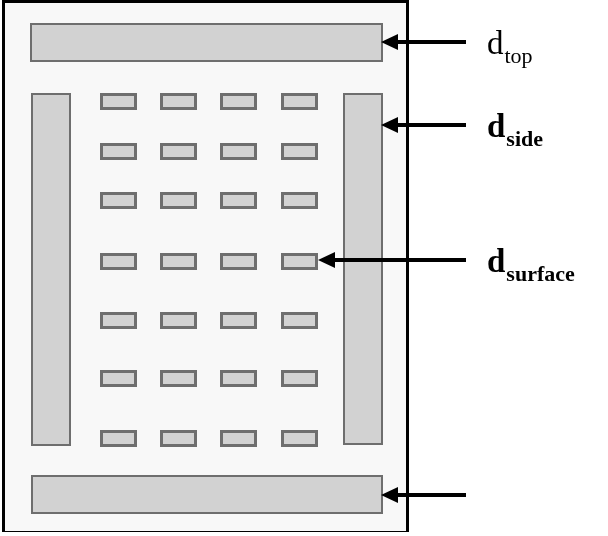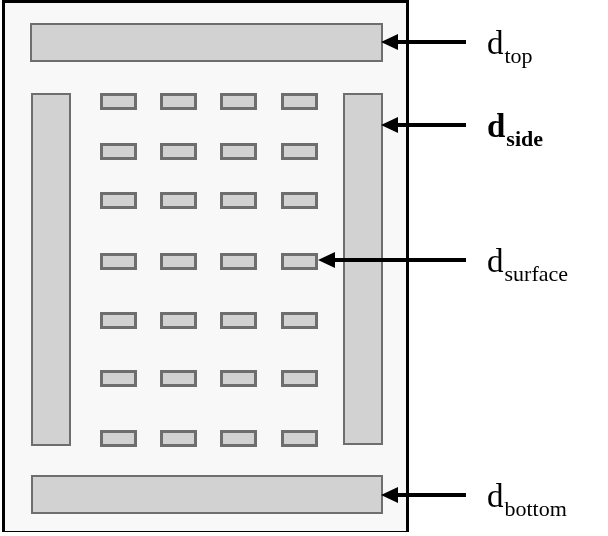--- a/index.html
+++ b/index.html
@@ -77,21 +77,21 @@
     color: var(--label, #000000);
     white-space: nowrap;
   }
   .dlabel .sub {
     font-size: 22px;
     vertical-align: -9px;
     margin-left: 1px;
   }
   #label-d-top     { top: 27px; }
   #label-d-side    { top: 110px; font-weight: bold; }
-  #label-d-surface { top: 245px; }
+  #label-d-surface { top: 245px; font-weight: bold; }
   #label-d-bottom  { top: 480px; }
 </style>
 </head>
 <body>
 
 <div class="canvas">
 
   <div class="box"></div>
 
   <div class="bar bar-top"></div>
@@ -149,17 +149,14 @@
 
   <div id="label-d-top" class="dlabel">
     <span class="base">d</span><span class="sub">top</span>
   </div>
   <div id="label-d-side" class="dlabel">
     <span class="base">d</span><span class="sub">side</span>
   </div>
   <div id="label-d-surface" class="dlabel">
     <span class="base">d</span><span class="sub">surface</span>
   </div>
-  <div id="label-d-bottom" class="dlabel">
-    <span class="base">d</span><span class="sub">bottom</span>
-  </div>
 
 </div>
 
 </body></html>

